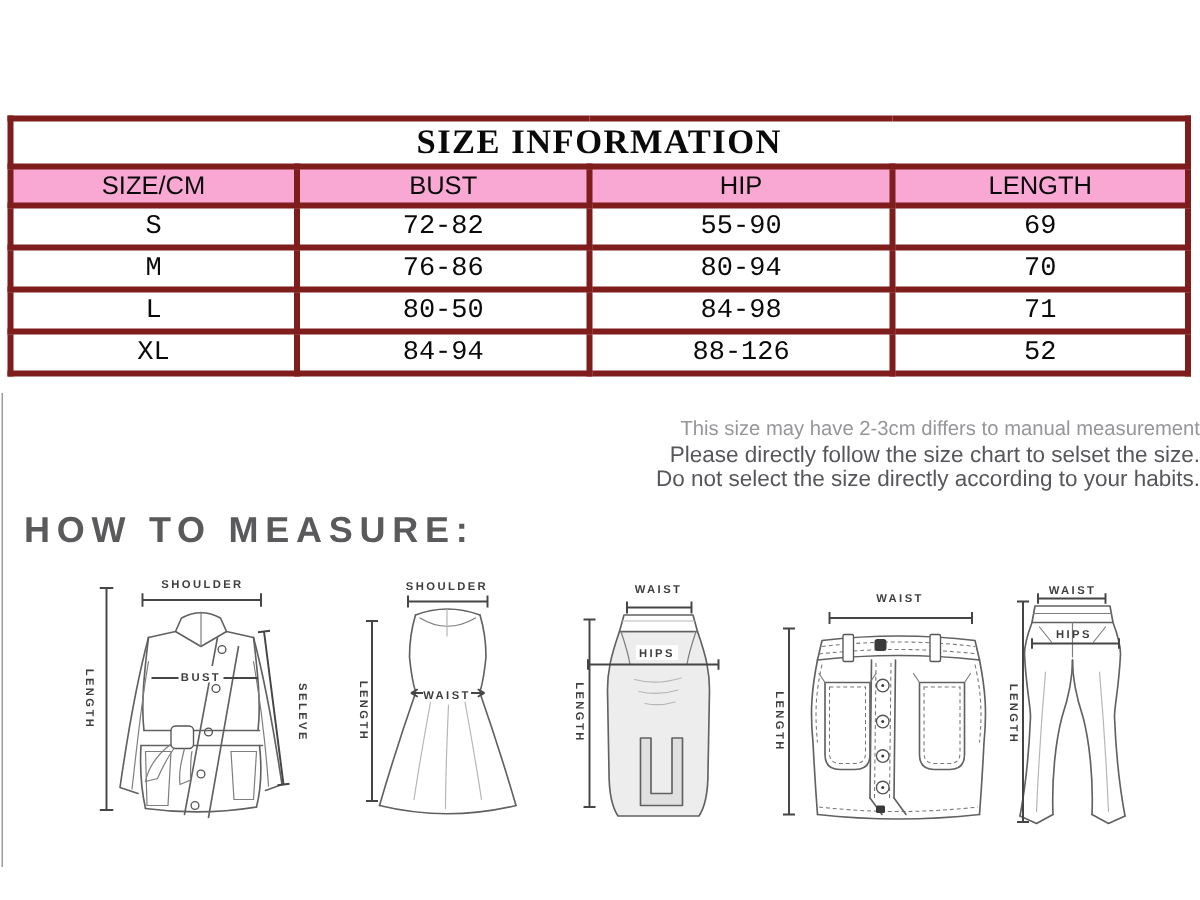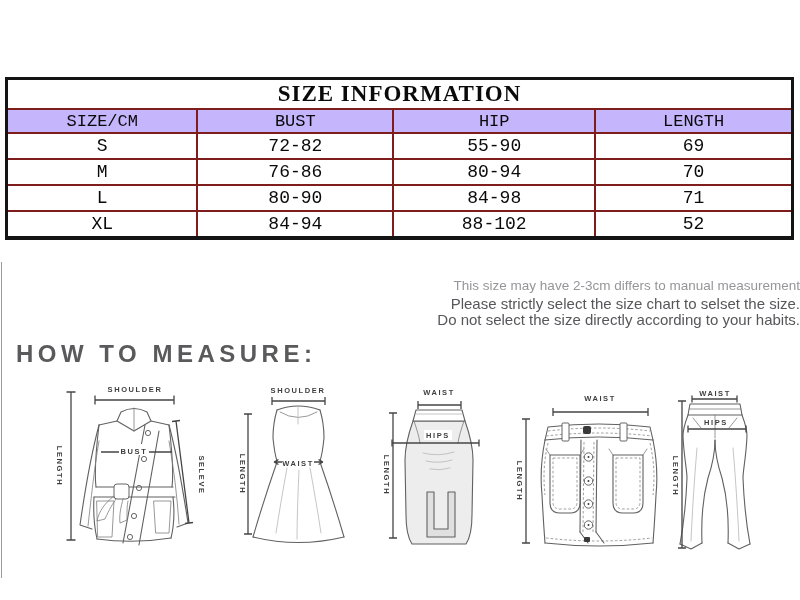--- a/index.html
+++ b/index.html
@@ -7,30 +7,30 @@
     width:800px;height:600px;position:relative;background:#ffffff;
     font-family:"Liberation Sans",sans-serif;overflow:hidden;
   }
   
   .size-table{
     position:absolute;left:5px;top:77px;width:789px;
     border-collapse:collapse;table-layout:fixed;
     border:3px solid #141414;border-bottom-width:4px;
   }
   .size-table td{
-    border:2px solid #7f1d1d;text-align:center;vertical-align:middle;
+    border:4px solid #7f1d1d;text-align:center;vertical-align:middle;
     padding:0;color:#0a0a0a;
   }
   .title-row td{
     height:28px;font-family:"Liberation Serif",serif;font-weight:bold;
     font-size:23px;letter-spacing:1px;
   }
   .head-row td{
-    height:22px;background:#c4b5fd;
-    font-family:Liberation Mono, monospace;font-size:17px;
+    height:22px;background:#f9a8d4;
+    font-family:Liberation Sans, sans-serif;font-size:17px;
   }
   .data-row td{
     height:24px;font-family:"Liberation Mono",monospace;font-size:18px;
   }
   
   .notes{position:absolute;top:277px;left:0;width:800px;text-align:right;}
   .note-light{font-size:13.5px;line-height:17px;color:#96969a;margin-bottom:2px;}
   .note-dark{font-size:15px;line-height:15.5px;color:#57575b;}
   
   .measure-heading{
@@ -80,36 +80,36 @@
     <td>69</td>
   </tr>
   <tr class="data-row">
     <td>M</td>
     <td>76-86</td>
     <td>80-94</td>
     <td>70</td>
   </tr>
   <tr class="data-row">
     <td>L</td>
-    <td>80-90</td>
+    <td>80-50</td>
     <td>84-98</td>
     <td>71</td>
   </tr>
   <tr class="data-row">
     <td>XL</td>
     <td>84-94</td>
-    <td>88-102</td>
+    <td>88-126</td>
     <td>52</td>
   </tr>
 </tbody>
   </table>
 
 <div class="notes">
   <div class="note-light">This size may have 2-3cm differs to manual measurement</div>
-  <div class="note-dark">Please strictly select the size chart to selset the size.</div>
+  <div class="note-dark">Please directly follow the size chart to selset the size.</div>
   <div class="note-dark">Do not select the size directly according to your habits.</div>
 </div>
 
 <div class="left-edge"></div>
 <div class="measure-heading">HOW TO MEASURE:</div>
 
 <svg class="garment" style="left:35px;top:375px;" width="185" height="195" viewBox="0 0 185 195">
   <defs>
     <pattern id="xh" width="5" height="5" patternUnits="userSpaceOnUse">
       <path d="M0,5 L5,0 M0,0 L5,5" stroke="#9a9a9a" stroke-width="0.5"></path>

